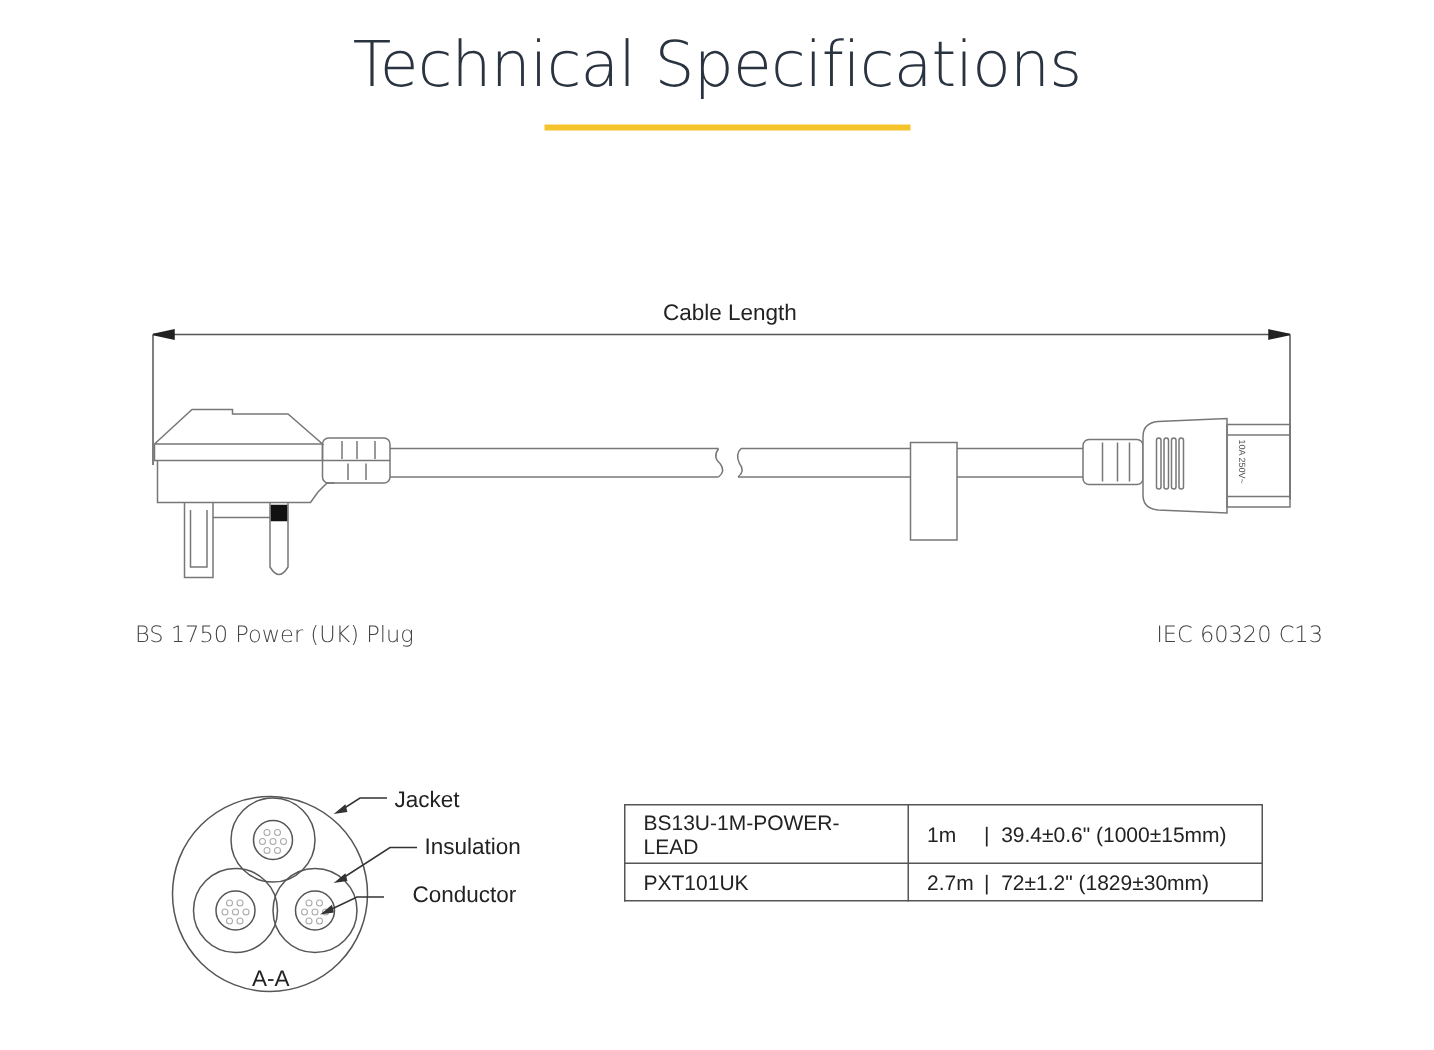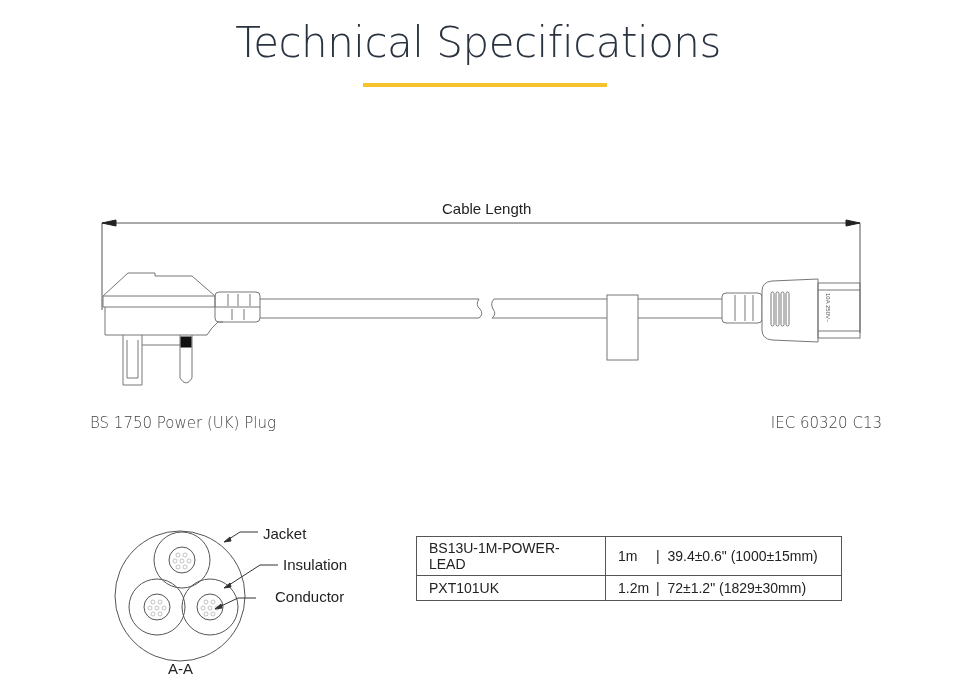--- a/index.html
+++ b/index.html
@@ -120,26 +120,26 @@
   </g>
 </svg>
 
 <div class="len-label">Cable Length</div>
 <div class="caption cap-left">BS 1750 Power (UK) Plug</div>
 <div class="caption cap-right">IEC 60320 C13</div>
 
 <div class="cs-label" style="left:263px; top:525px;">Jacket</div>
 <div class="cs-label" style="left:283px; top:556px;">Insulation</div>
 <div class="cs-label" style="left:275px; top:588px;">Conductor</div>
-<div class="cs-label" style="left:168px; top:660px;">A-A</div>
+<div class="cs-label" style="left:168px; top:644px;">A-A</div>
 
 <table class="spec">
   <tbody>
   <tr>
     <td class="sku">BS13U-1M-POWER-LEAD</td>
     <td><span class="tab" style="width:38px">1m</span><span>|</span>&nbsp;&nbsp;<span>39.4±0.6" (1000±15mm)</span></td>
   </tr>
   <tr>
     <td class="sku">PXT101UK</td>
-    <td><span class="tab" style="width:38px">1.2m</span><span>|</span>&nbsp;&nbsp;<span>72±1.2" (1829±30mm)</span></td>
+    <td><span class="tab" style="width:38px">2.7m</span><span>|</span>&nbsp;&nbsp;<span>72±1.2" (1829±30mm)</span></td>
   </tr>
 </tbody>
   </table>
 
 </body></html>

